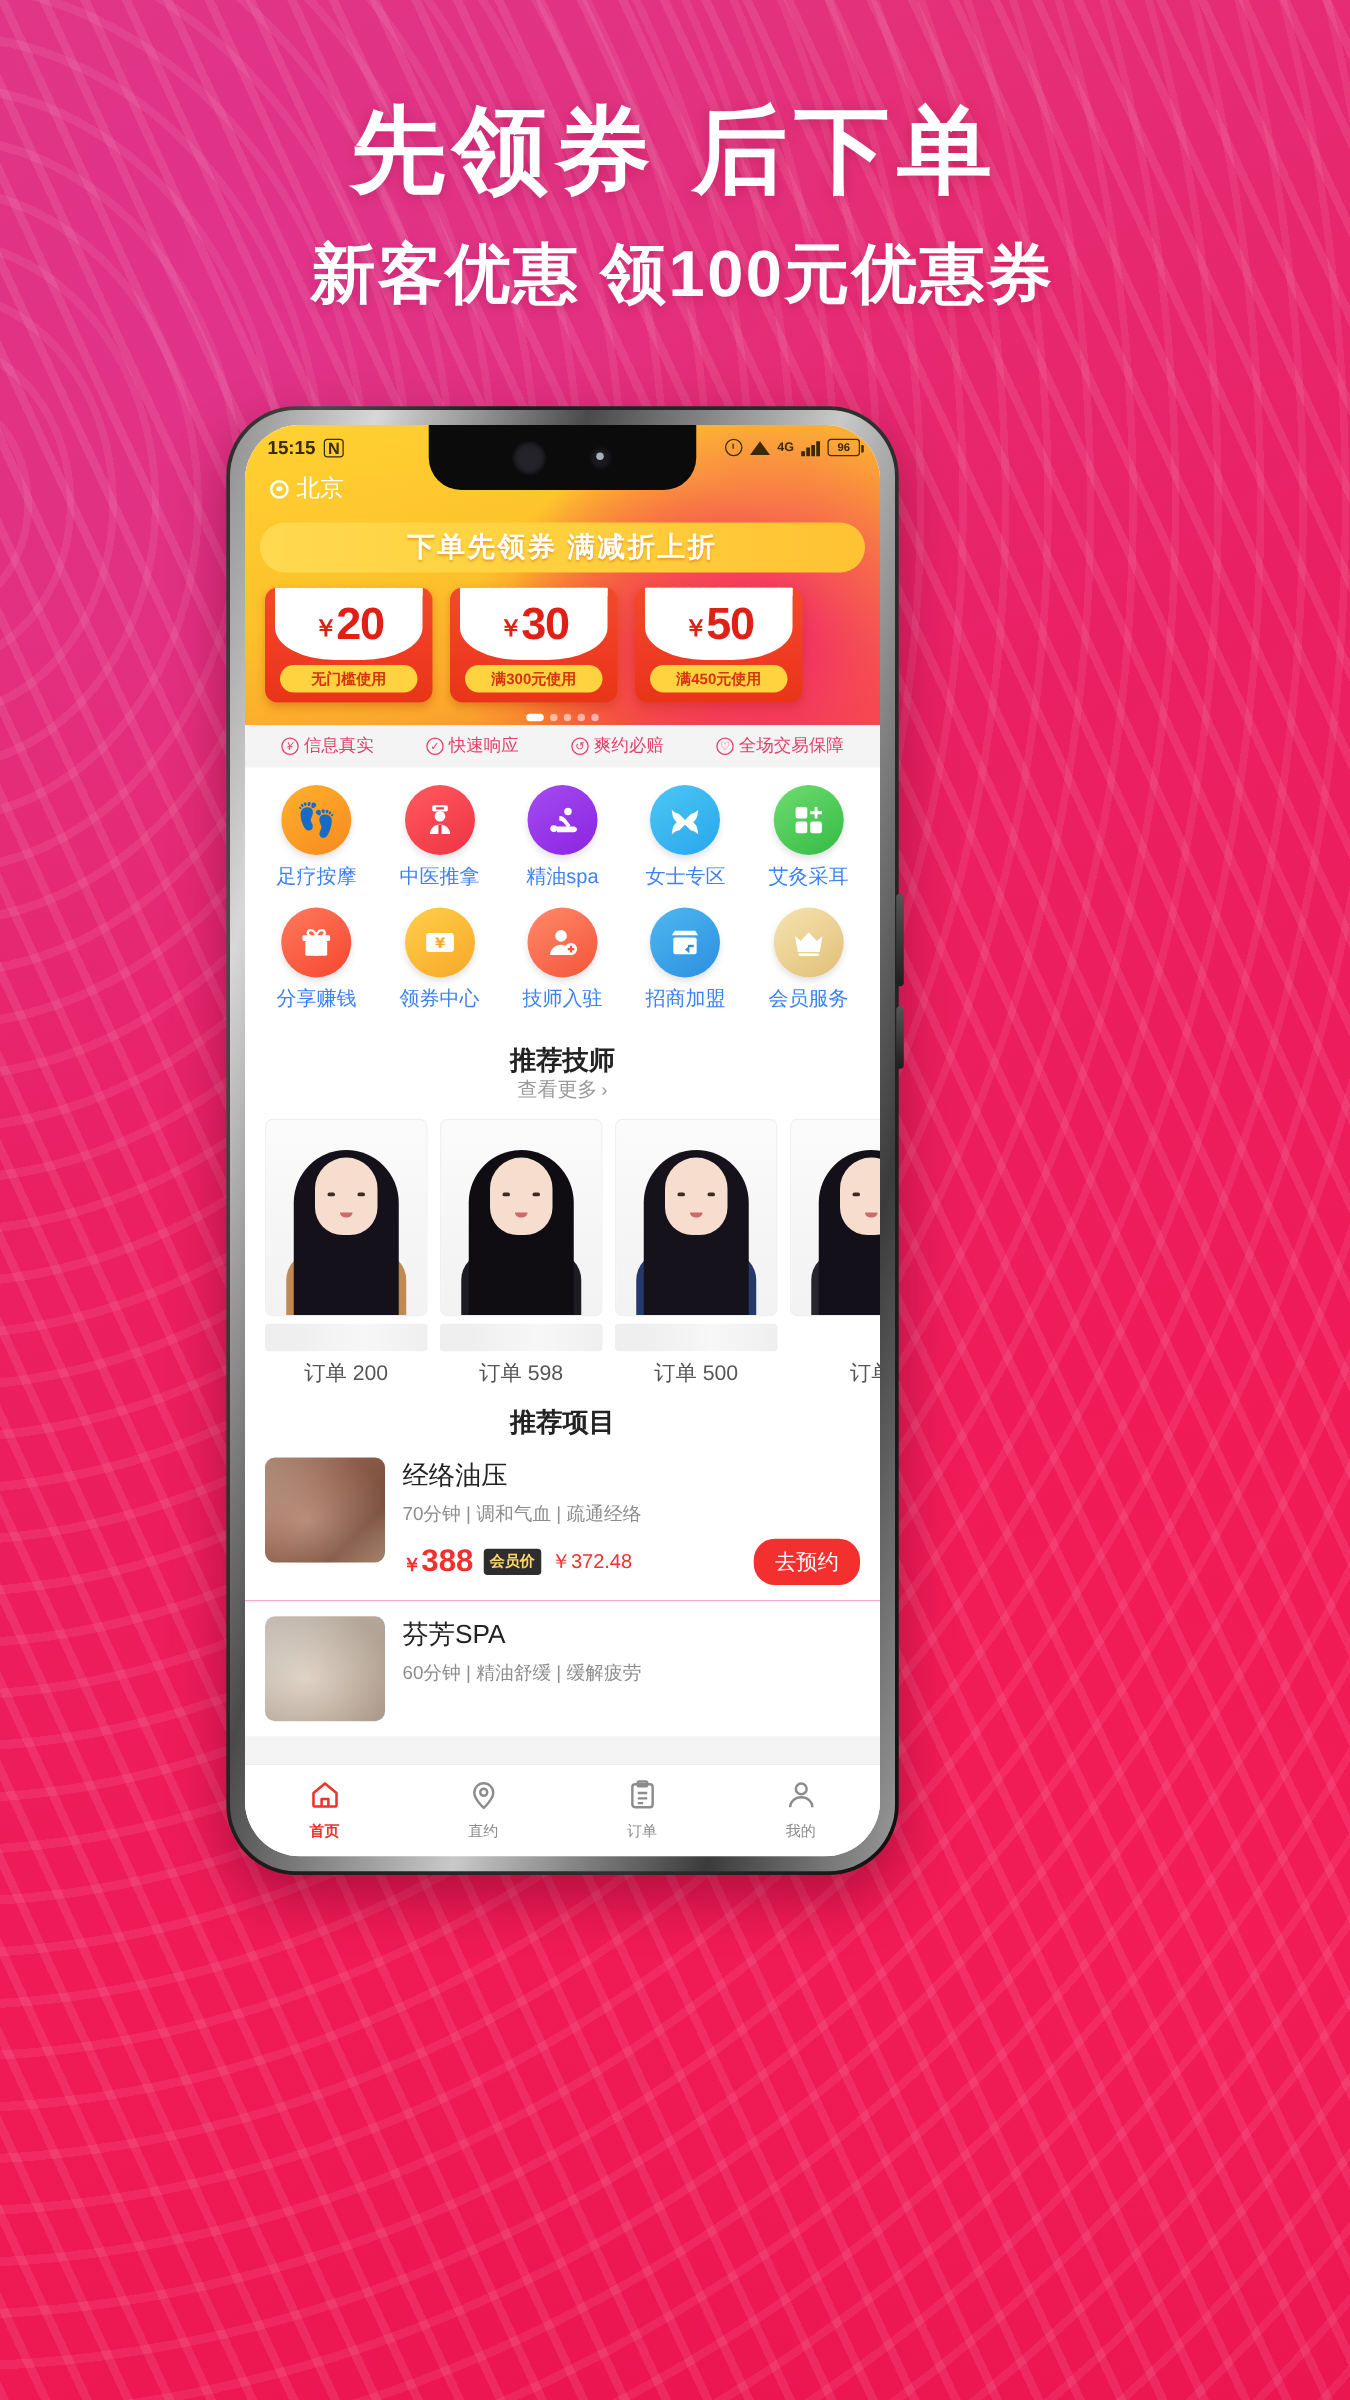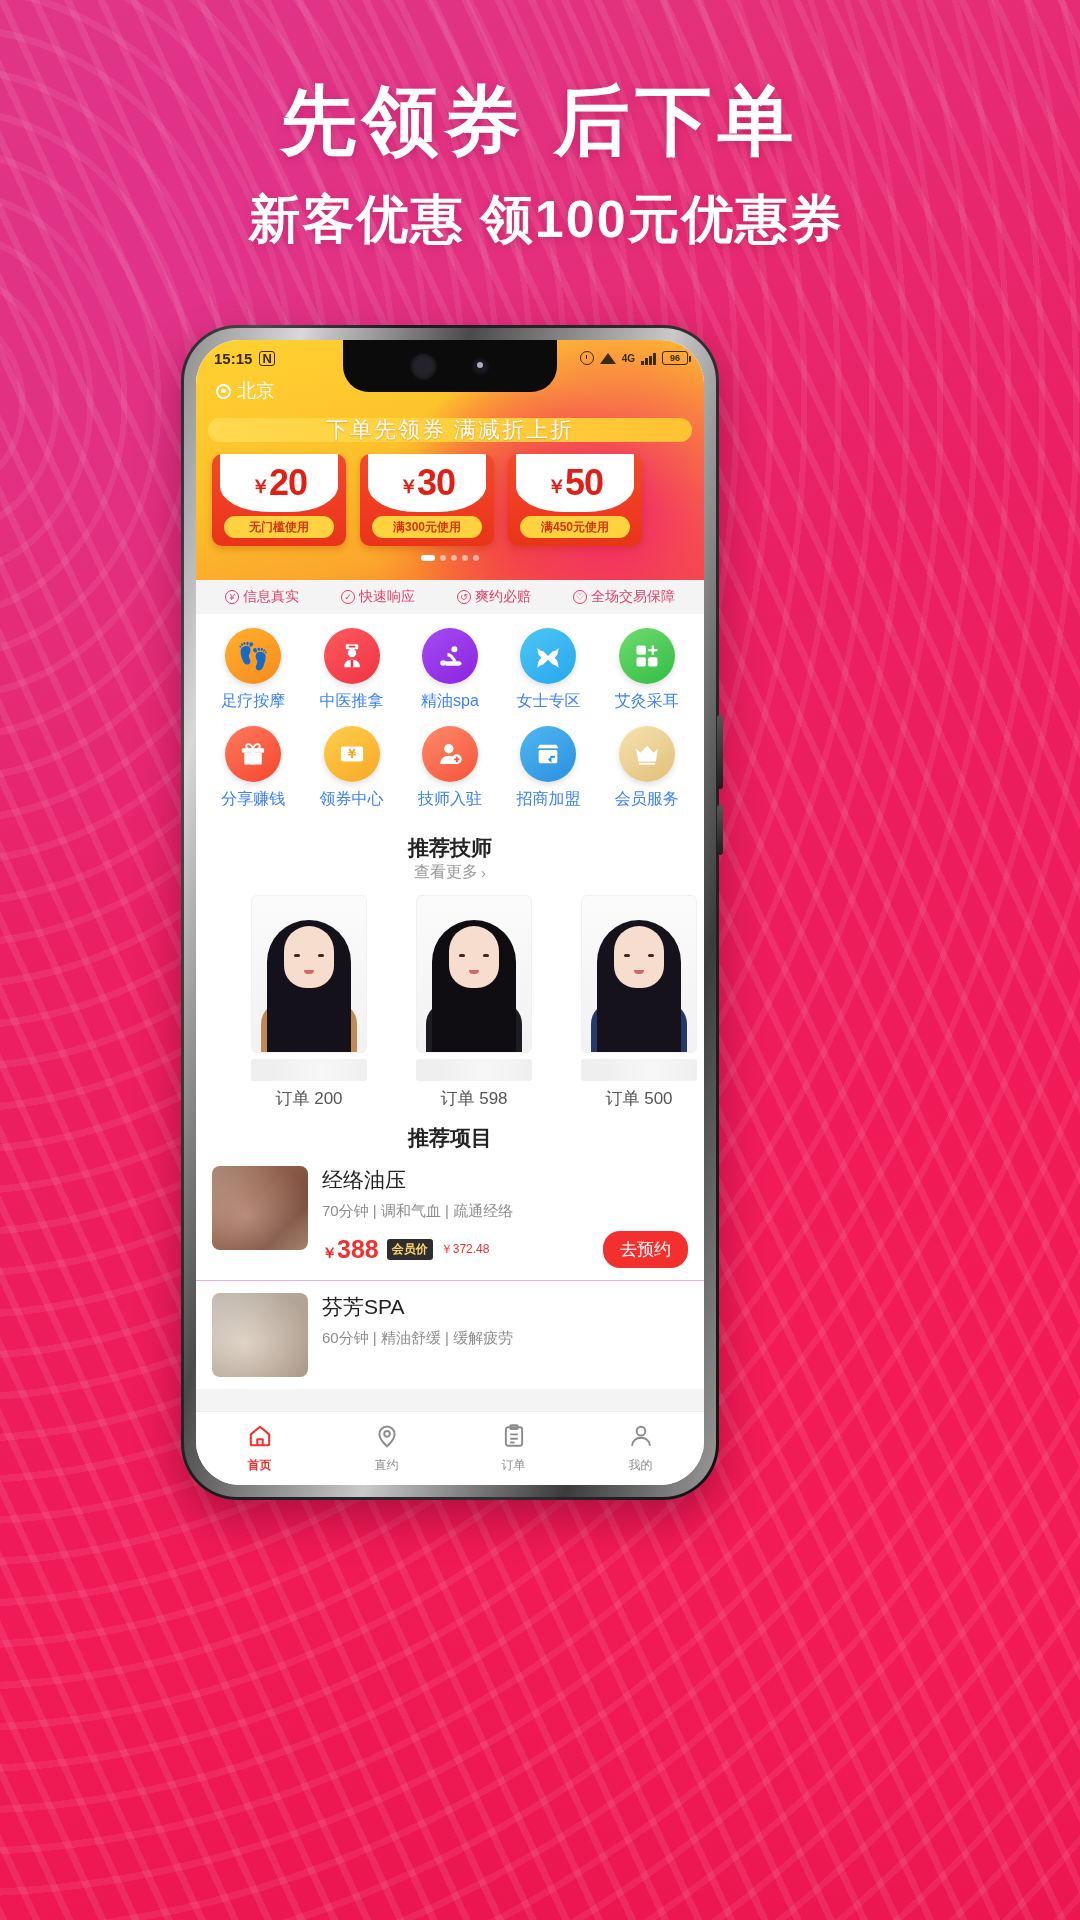--- a/index.html
+++ b/index.html
@@ -154,24 +154,24 @@
 
   .loc { display:flex; align-items:center; gap:6px; padding:6px 0 0 20px; color:#fff; font-size:19px; }
   .pin {
     width:15px;height:15px;border:2px solid #fff;border-radius:50% 50% 50% 50%;
     position:relative; display:inline-block;
   }
   .pin::after{content:"";position:absolute;left:3.2px;top:3.2px;width:4.5px;height:4.5px;border-radius:50%;background:#fff;}
 
   .promo-bar {
     margin:14px 12px 0 12px;
-    height:24px; border-radius:20px;
+    height:40px; border-radius:20px;
     background: linear-gradient(90deg,#ffd94f 0%,#ffd23f 42%,#ffc233 100%);
     display:flex; align-items:center; justify-content:center;
-    color:#ffffff; font-size:22px; font-weight:normal; letter-spacing:2px;
+    color:#ffffff; font-size:22px; font-weight:bold; letter-spacing:2px;
     text-shadow: 0 1px 2px rgba(200,90,0,0.45);
   }
 
   .coupons { display:flex; gap:14px; padding:12px 16px 0 16px; }
   .coupon { width:134px; flex:0 0 auto; position:relative;text-align:center; }
   .coupon-body {
     height:92px; border-radius:10px;
     background:linear-gradient(180deg,#f24a2a 0%,#ef3b22 60%,#e83417 100%);
     position:relative; overflow:hidden;
     box-shadow:0 3px 7px rgba(170,40,0,.28);
@@ -228,21 +228,21 @@
   .sec-head {
     background:#fff; padding:14px 16px 8px 16px;
     display:flex; align-items:center; justify-content:space-between;flex-direction:column;
   }
   .sec-title { font-size:21px; font-weight:bold; color:#222; }
   .sec-more { font-size:16px; color:#9a9a9a; display:flex; align-items:center; gap:3px; }
   .chev { font-size:15px; }
 
   
   .techs { background:#fff; display:flex; gap:10px; padding:4px 0 0 16px; overflow:hidden; }
-  .tech { width:116px; flex:0 0 auto;margin-left:39px; }
+  .tech { width:130px; flex:0 0 auto; }
   .tech-photo {
     height:158px; border-radius:6px; overflow:hidden; position:relative;
     background:linear-gradient(180deg,#fbfbfb,#f2f2f2);
     border:1px solid #f0f0f0;
   }
   .tech-name {
     height:22px; margin-top:6px;
     background:linear-gradient(90deg,#ececec 20%,#f6f6f6 60%,#ececec);
     border-radius:3px; opacity:.85;
   }
@@ -288,21 +288,21 @@
   .proj-info { flex:1; min-width:0; }
   .proj-title { font-size:21px; color:#222; }
   .proj-desc { font-size:15px; color:#8d8d8d; margin-top:8px; }
   .proj-price-row { display:flex; align-items:center; gap:8px; margin-top:10px; }
   .price { color:#f4302f; font-weight:bold; font-size:25px; line-height:1; }
   .price .yen { font-size:15px; }
   .vip-tag {
     background:#2e2e2e; color:#ffd66b; font-size:12px;
     border-radius:3px; padding:2px 5px; font-weight:bold;
   }
-  .vip-price { color:#f4302f; font-size:12px;text-align:right; }
+  .vip-price { color:#f4302f; font-size:16px;text-align:right; }
   .book-btn {
     margin-left:auto; background:#f4302f; color:#fff;
     font-size:17px; border-radius:17px; padding:7px 17px; white-space:nowrap;
   }
 
   
   .tabbar {
     position:absolute; left:0; right:0; bottom:0; height:74px;
     background:#fff; border-top:1px solid #ececec;
     display:flex; align-items:center;

